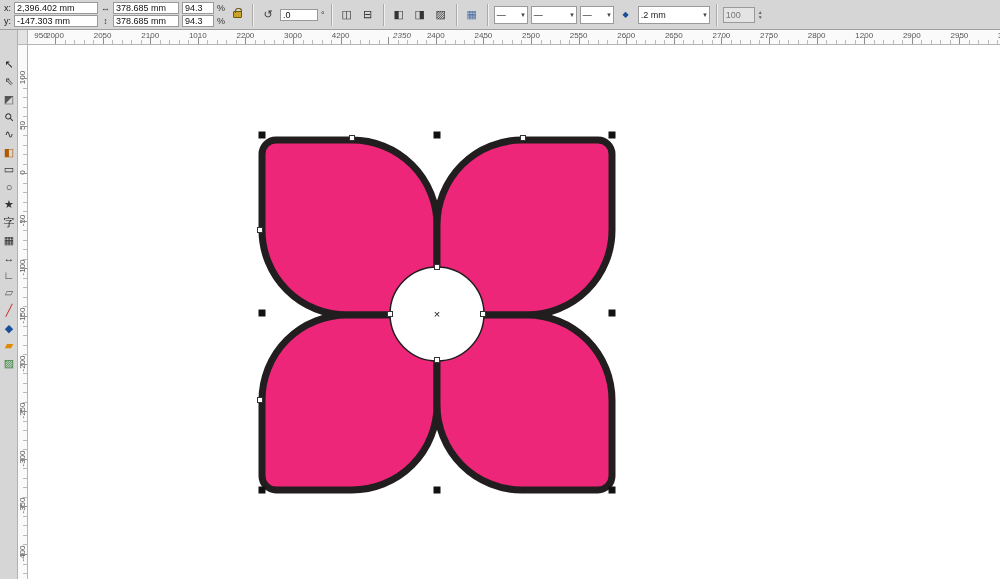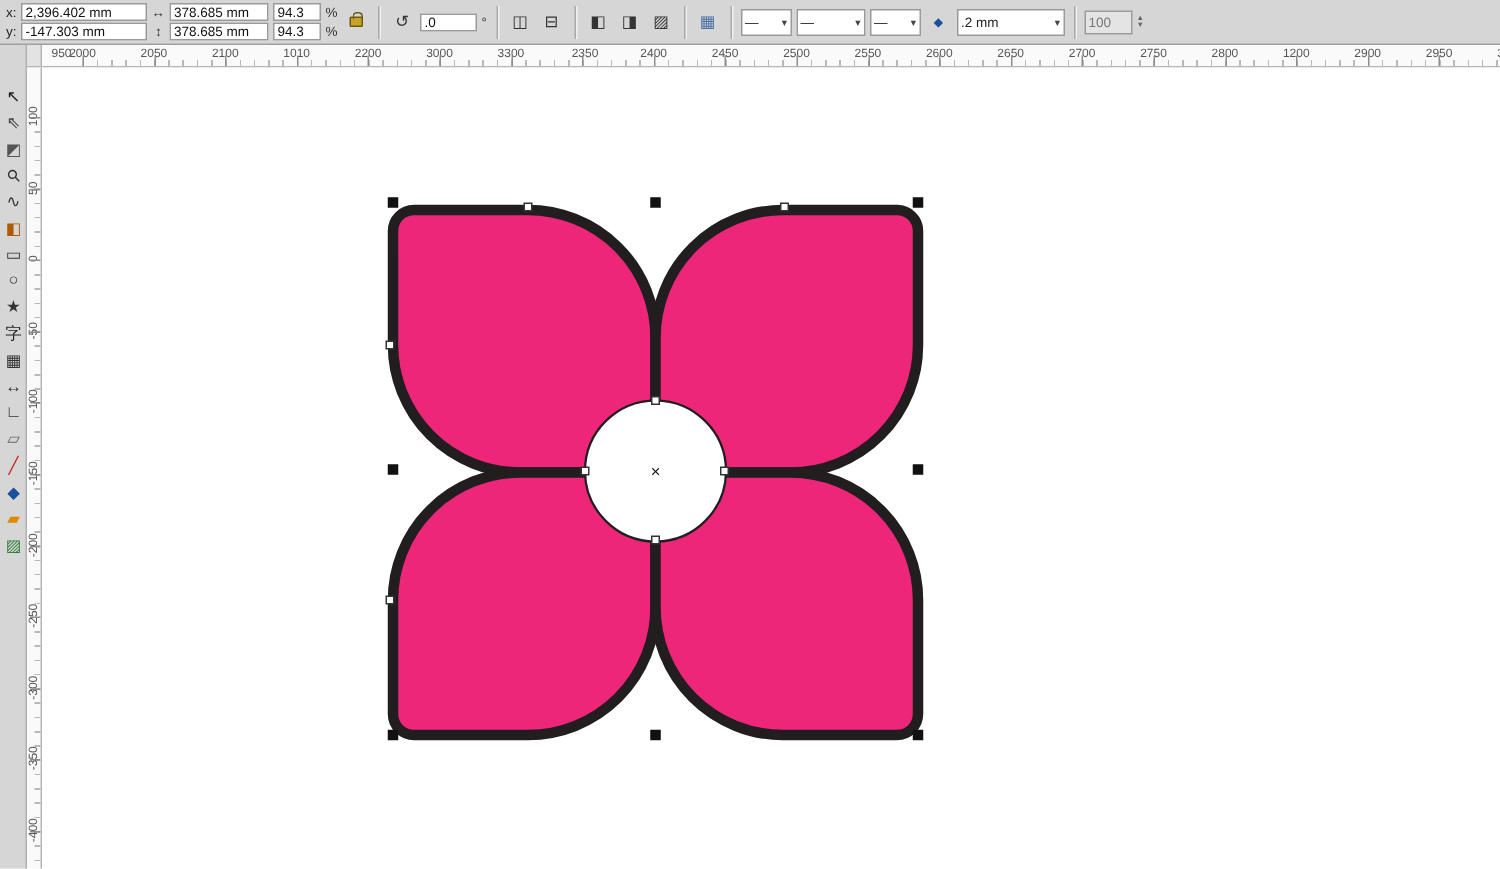--- a/index.html
+++ b/index.html
@@ -149,23 +149,23 @@
     <span class="rlab" style="left: 61.6px;">2050</span>
     <span class="mtick" style="left: 74.6px;"></span>
     <span class="rlab" style="left: 109.2px;">2100</span>
     <span class="mtick" style="left: 122.2px;"></span>
     <span class="rlab" style="left: 156.8px;">1010</span>
     <span class="mtick" style="left: 169.8px;"></span>
     <span class="rlab" style="left: 204.4px;">2200</span>
     <span class="mtick" style="left: 217.4px;"></span>
     <span class="rlab" style="left: 252px;">3000</span>
     <span class="mtick" style="left: 265px;"></span>
-    <span class="rlab" style="left: 299.6px;">3300</span>
+    <span class="rlab" style="left: 299.6px;">4200</span>
     <span class="mtick" style="left: 312.6px;"></span>
-    <span class="rlab" style="left: 349px;">2350</span>
+    <span class="rlab" style="left: 361px; font-style: italic;">2350</span>
     <span class="mtick" style="left: 360.2px;"></span>
     <span class="rlab" style="left: 394.8px;">2400</span>
     <span class="mtick" style="left: 407.8px;"></span>
     <span class="rlab" style="left: 442.4px;">2450</span>
     <span class="mtick" style="left: 455.4px;"></span>
     <span class="rlab" style="left: 490px;">2500</span>
     <span class="mtick" style="left: 503px;"></span>
     <span class="rlab" style="left: 537.6px;">2550</span>
     <span class="mtick" style="left: 550.6px;"></span>
     <span class="rlab" style="left: 585.2px;">2600</span>

